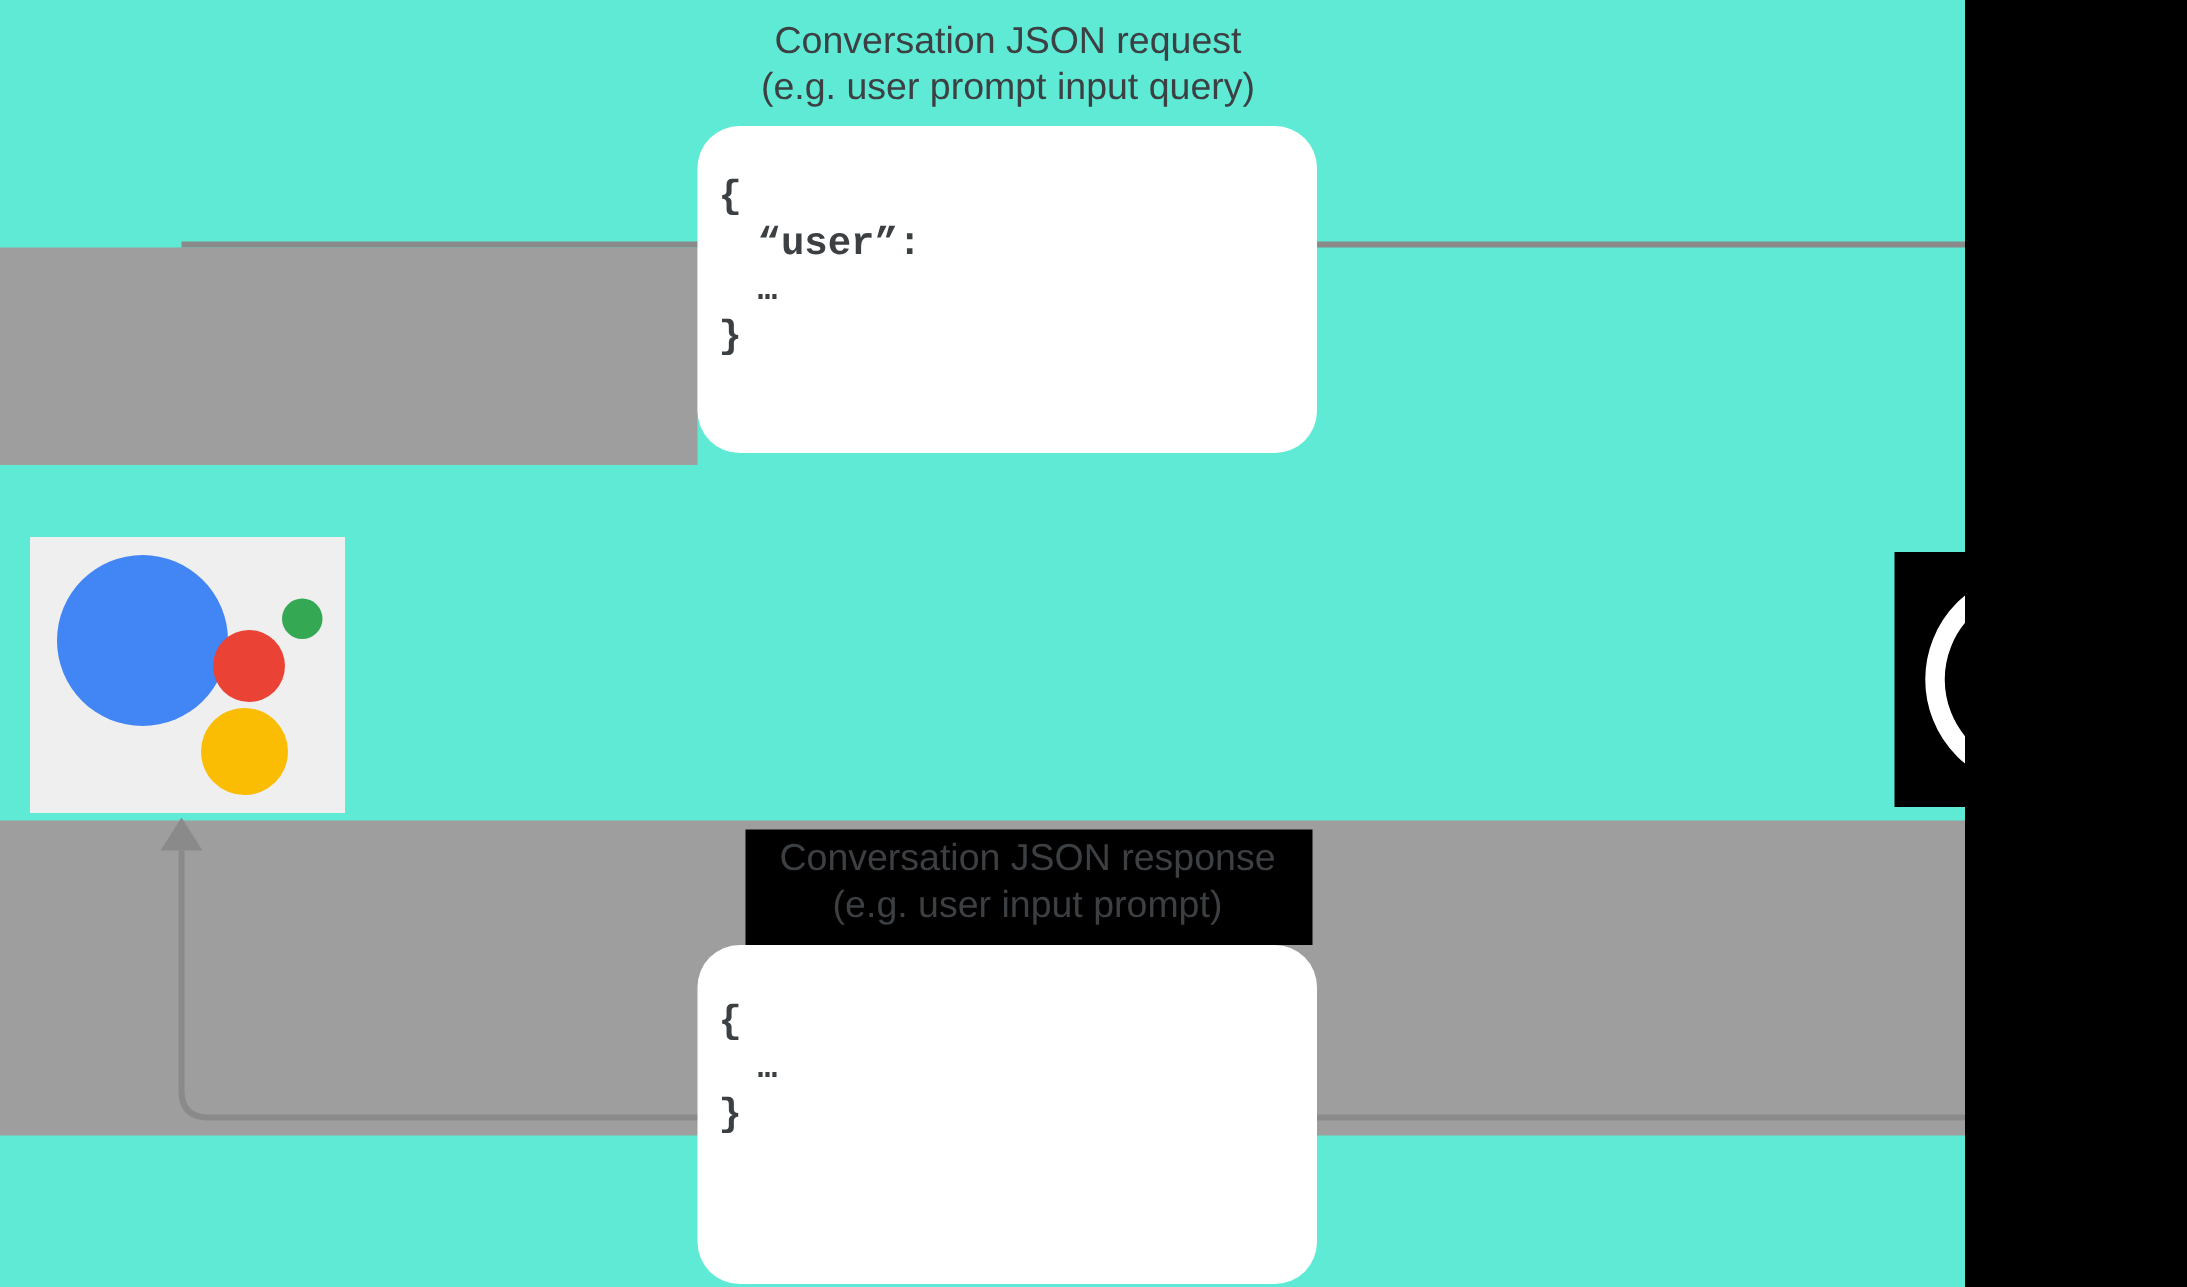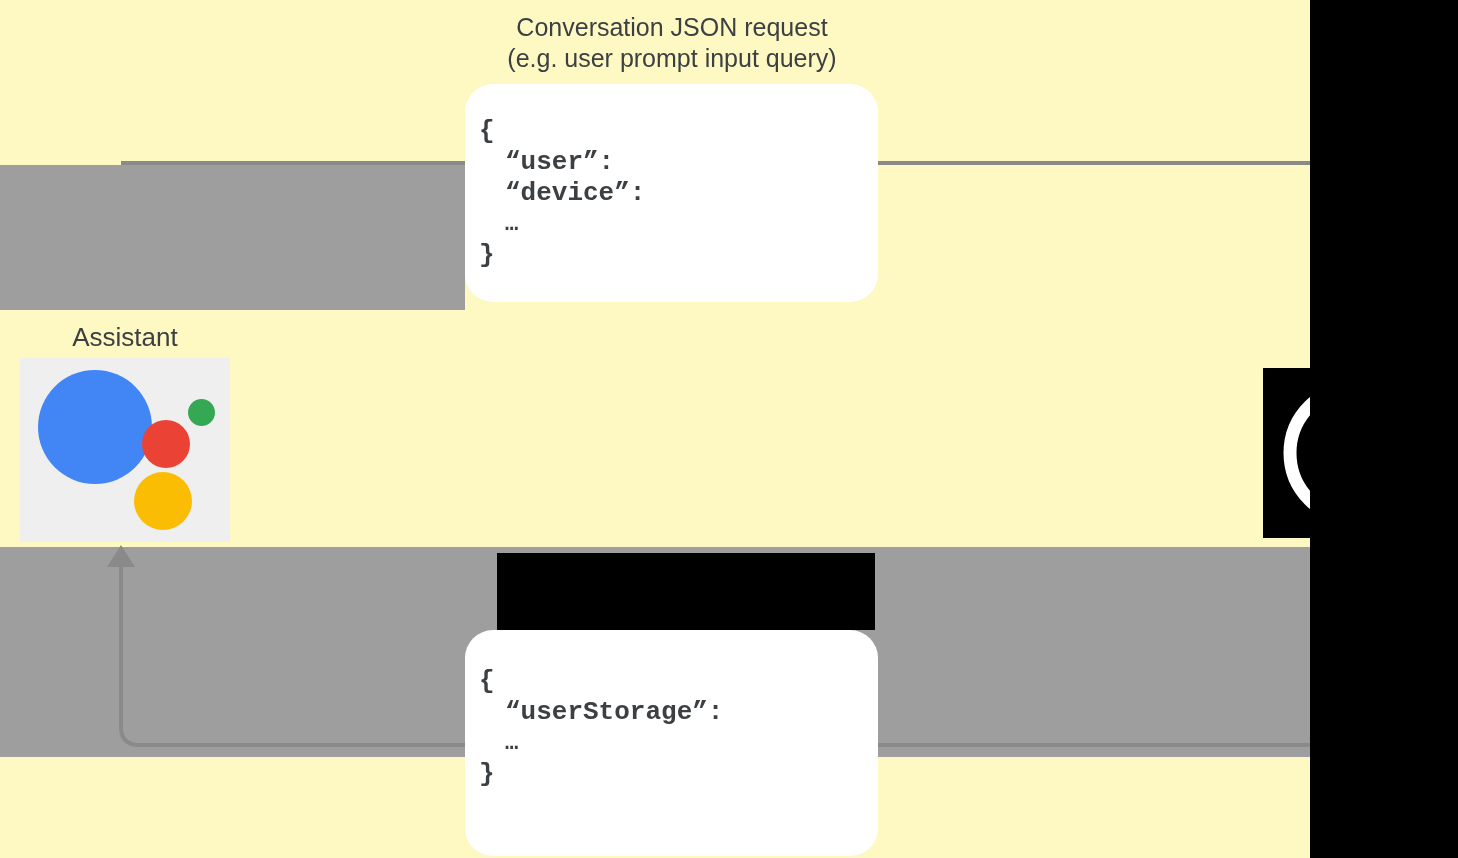--- a/index.html
+++ b/index.html
@@ -1,17 +1,17 @@
 <!DOCTYPE html>
 <html><head>
 <meta charset="utf-8">
 <style>
   html,body{margin:0;padding:0;background:#000;}
   #canvas{
-    position:relative;width:1310px;height:858px;background:#fef9c3;overflow:hidden;
+    position:relative;width:1310px;height:858px;background:#5eead4;overflow:hidden;
     font-family:"Liberation Sans",sans-serif;
   }
   .band{position:absolute;background:#9e9e9e;}
   #band-left-top{left:0;top:165px;width:465px;height:145px;}
   #band-right-top{left:1357px;top:165px;width:101px;height:133px;}
   #band-bottom{left:0;top:547px;width:1458px;height:210px;}
   #resp-title-strip{position:absolute;left:497px;top:553px;width:378px;height:77px;background:#000;}
   #arrows{position:absolute;left:0;top:0;width:1458px;height:858px;}
   .codebox{
     position:absolute;left:465px;width:413px;background:#fff;border-radius:28px;
@@ -72,46 +72,47 @@
   </svg>
 
   <div class="flow-title" id="req-title">
     <div>Conversation JSON request</div>
     <div>(e.g. user prompt input query)</div>
   </div>
 
   <div class="codebox" id="codebox-request">
     <div class="code-line">{</div>
     <div class="code-line indent">“user”:</div>
-    <div class="code-line indent">“device”:</div>
     <div class="code-line indent dots">…</div>
     <div class="code-line">}</div>
   </div>
 
-  <div class="node-label" id="assistant-label">Assistant</div>
 
   <div id="assistant-card">
     <div>
       <div class="circle" id="asst-blue"></div>
       <div class="circle" id="asst-green"></div>
       <div class="circle" id="asst-red"></div>
       <div class="circle" id="asst-yellow"></div>
     </div>
   </div>
 
   <div id="fulfillment-card">
     <svg width="150" height="150" viewBox="0 0 150 150">
       <circle cx="75" cy="75" r="66" fill="none" stroke="#ffffff" stroke-width="13"></circle>
       <g transform="translate(75,77) scale(3.8) translate(-12,-12)">
         <path fill="#ffffff" d="M19.35 10.04C18.67 6.59 15.64 4 12 4 9.11 4 6.6 5.64 5.35 8.04 2.34 8.36 0 10.91 0 14c0 3.31 2.69 6 6 6h13c2.76 0 5-2.24 5-5 0-2.64-2.05-4.78-4.65-4.96z"></path>
       </g>
     </svg>
   </div>
 
+  <div class="flow-title" id="resp-title">
+    <div>Conversation JSON response</div>
+    <div>(e.g. user input prompt)</div>
+  </div>
 
   <div class="codebox" id="codebox-response">
     <div class="code-line">{</div>
-    <div class="code-line indent">“userStorage”:</div>
     <div class="code-line indent dots">…</div>
     <div class="code-line">}</div>
   </div>
 
 </div>
 
 </body></html>

